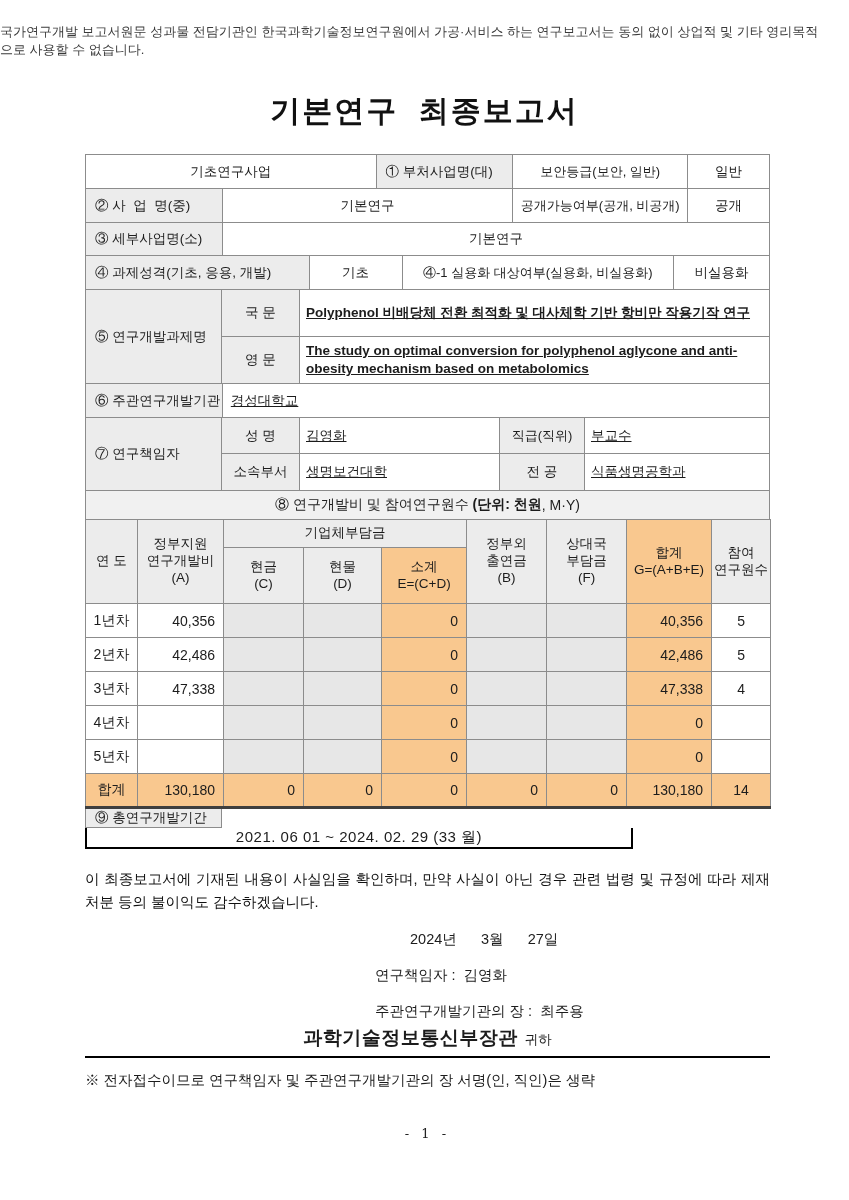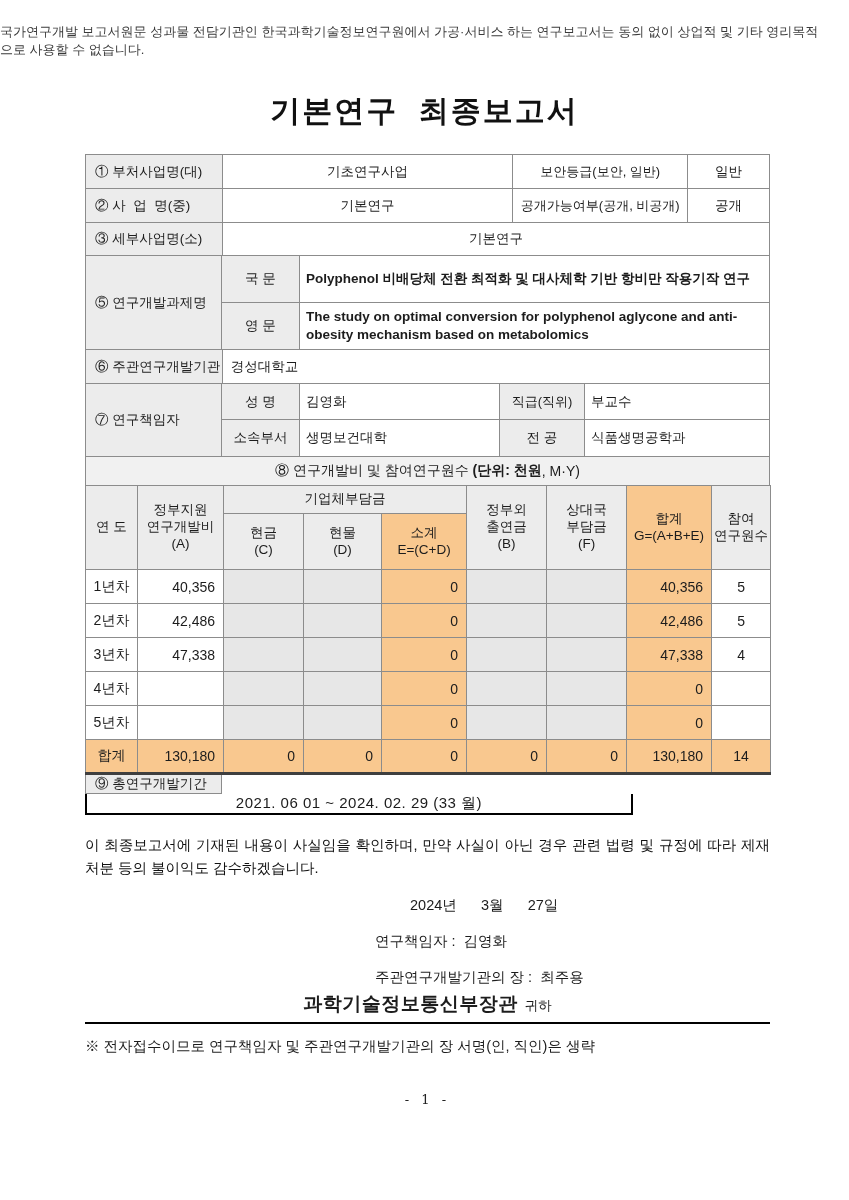--- a/index.html
+++ b/index.html
@@ -12,21 +12,21 @@
 
   
   .itbl{border-top:1px solid var(--border,#8c8c8c);border-left:1px solid var(--border,#8c8c8c);}
   .irow{display:flex;align-items:stretch;}
   .cell{box-sizing:border-box;display:flex;align-items:center;overflow:hidden;
         border-right:1px solid var(--border,#8c8c8c);border-bottom:1px solid var(--border,#8c8c8c);
         font-size:13.5px;padding:0 6px;}
   .lbl{background:var(--gray_label,#ececec);justify-content:flex-start;padding-left:9px;white-space:pre;}
   .slbl{background:var(--gray_label,#ececec);justify-content:center;padding:0;white-space:pre;}
   .cen{justify-content:center;padding:0 2px;}
-  .vleft{justify-content:flex-start;padding-left:6px;}
+  .vleft{justify-content:flex-start;padding-left:6px;text-decoration:underline;}
   .tight{font-size:13px;padding:0;}
   .bold{font-weight:bold;font-size:13.5px;line-height:1.35;}
   .vgroup{display:flex;flex-direction:column;}
   .subrow{display:flex;align-items:stretch;}
 
   
   .band{box-sizing:border-box;height:28px;display:flex;align-items:center;justify-content:center;
         background:#f1f1f1;border-left:1px solid var(--border,#8c8c8c);border-right:1px solid var(--border,#8c8c8c);
         font-size:14px;white-space:pre;}
   .band b{font-weight:bold;}
@@ -67,38 +67,44 @@
 <div class="page">
 
   <div class="disclaimer">국가연구개발 보고서원문 성과물 전담기관인 한국과학기술정보연구원에서 가공·서비스 하는 연구보고서는 동의 없이 상업적 및 기타 영리목적으로 사용할 수 없습니다.</div>
   <div class="title">기본연구  최종보고서</div>
 
   <div class="content">
 
     <div class="itbl">
 
       <div class="irow" style="height:34px">
+        <div class="cell cen" style="width:291px">기초연구사업</div>
         <div class="cell lbl" style="width:137px">① 부처사업명(대)</div>
-        <div class="cell cen" style="width:291px">기초연구사업</div>
         <div class="cell cen tight" style="width:175px">보안등급(보안, 일반)</div>
         <div class="cell cen" style="width:82px">일반</div>
       </div>
 
       <div class="irow" style="height:34px">
         <div class="cell lbl" style="width:137px">② 사  업  명(중)</div>
         <div class="cell cen" style="width:291px">기본연구</div>
         <div class="cell cen tight" style="width:175px">공개가능여부(공개, 비공개)</div>
         <div class="cell cen" style="width:82px">공개</div>
       </div>
 
       <div class="irow" style="height:33px">
         <div class="cell lbl" style="width:137px">③ 세부사업명(소)</div>
         <div class="cell cen" style="width:548px">기본연구</div>
       </div>
 
+      <div class="irow" style="height:34px">
+        <div class="cell lbl" style="width:224px">④ 과제성격(기초, 응용, 개발)</div>
+        <div class="cell cen" style="width:93px">기초</div>
+        <div class="cell cen tight" style="width:272px">④-1 실용화 대상여부(실용화, 비실용화)</div>
+        <div class="cell cen" style="width:96px">비실용화</div>
+      </div>
 
       <div class="irow" style="height:94px">
         <div class="cell lbl" style="width:137px">⑤ 연구개발과제명</div>
         <div class="vgroup" style="width:548px">
           <div class="subrow" style="height:47px">
             <div class="cell slbl" style="width:78px">국 문</div>
             <div class="cell vleft bold" style="width:470px">Polyphenol 비배당체 전환 최적화 및 대사체학 기반 항비만 작용기작 연구</div>
           </div>
           <div class="subrow" style="height:47px">
             <div class="cell slbl" style="width:78px">영 문</div>

